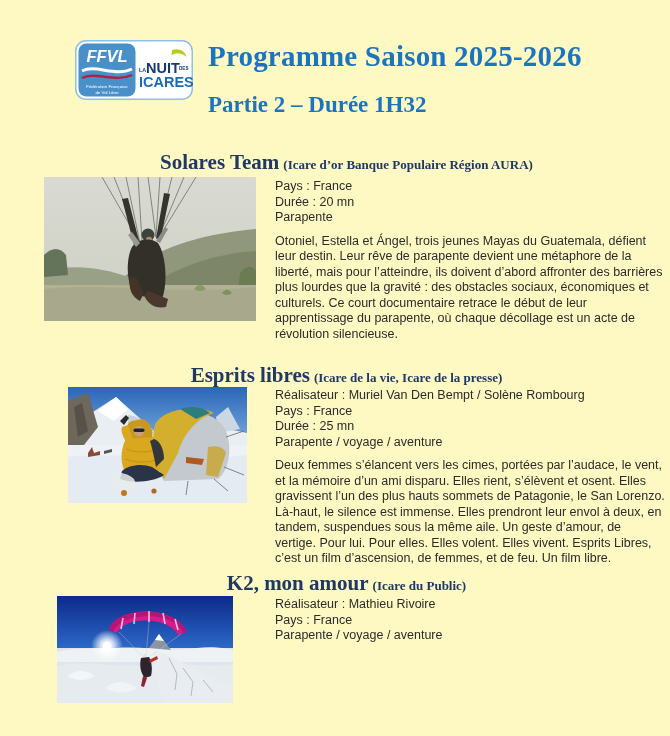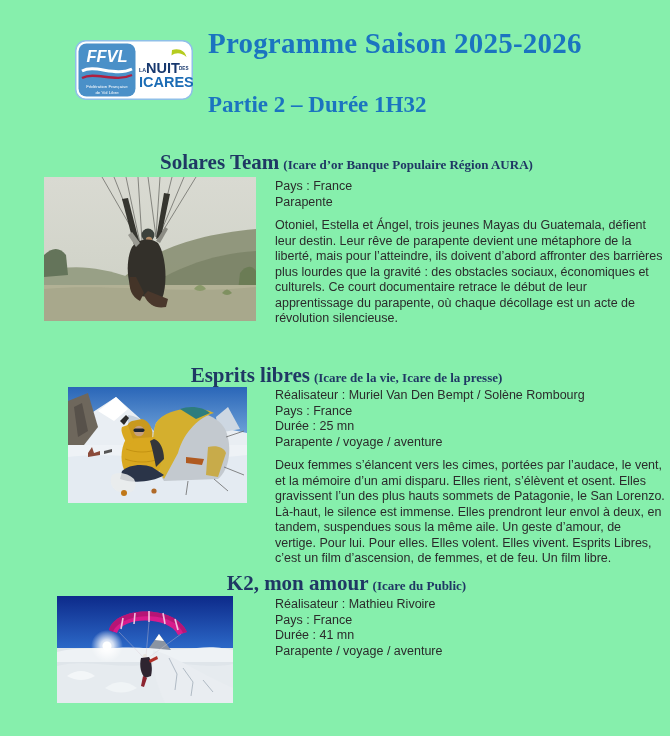--- a/index.html
+++ b/index.html
@@ -1,22 +1,22 @@
 <!DOCTYPE html>
 <html lang="fr"><head>
 <meta charset="utf-8">
 <style>
   html,body{margin:0;padding:0;background:#ffffff;}
   body{width:670px;height:736px;position:relative;overflow:hidden;
        font-family:"Liberation Sans",sans-serif;color:#2b2b2b;}
-  .page{position:absolute;inset:0;background:#86efac;}
+  .page{position:absolute;inset:0;background:#fef9c3;}
 
   
   .logo{position:absolute;left:75px;top:40px;width:118px;height:60px;}
-  .page-title{position:absolute;left:208px;top:27px;width:440px;
+  .page-title{position:absolute;left:208px;top:40px;width:440px;
       font-family:"Liberation Serif",serif;font-weight:bold;
       font-size:29px;color:#1b74c0;letter-spacing:.2px;}
   .page-subtitle{position:absolute;left:208px;top:92px;width:440px;
       font-family:"Liberation Serif",serif;font-weight:bold;
       font-size:23px;color:#1b74c0;}
 
   
   .film-heading{position:absolute;left:0;width:670px;text-align:center;
       font-family:"Liberation Serif",serif;color:#1f3864;}
   .film-heading .ftitle{font-weight:bold;font-size:21px;margin-left:23px;}
@@ -102,20 +102,21 @@
       <path d="M88,70 C82,82 82,104 90,118 L118,122 C124,106 122,78 114,66 C106,60 94,62 88,70 Z" fill="#33302a"></path>
       <path d="M112,64 L121,50 L124,52 L116,66 Z" fill="#8c8c84"></path>
       <path d="M92,70 L84,58 L88,55 L96,66 Z" fill="#9a9a92"></path>
       <path d="M100,118 C104,128 112,132 122,130 L124,122 L104,114 Z" fill="#4a382c"></path>
       <path d="M86,100 C84,112 88,120 96,124 L100,116 L92,100 Z" fill="#443428"></path>
     </svg>
   </div>
 
   <div class="ftext t1">
     <div class="meta-line">Pays : France</div>
+    <div class="meta-line">Durée : 20 mn</div>
     <div class="meta-line">Parapente</div>
     <div class="fdesc">Otoniel, Estella et Ángel, trois jeunes Mayas du Guatemala, défient leur destin. Leur rêve de parapente devient une métaphore de la liberté, mais pour l’atteindre, ils doivent d’abord affronter des barrières plus lourdes que la gravité : des obstacles sociaux, économiques et culturels. Ce court documentaire retrace le début de leur apprentissage du parapente, où chaque décollage est un acte de révolution silencieuse.</div>
   </div>
 
   <div class="film-heading h2">
     <span class="ftitle">Esprits libres</span>
     <span class="faward">(Icare de la vie, Icare de la presse)</span>
   </div>
 
   <div class="photo p2">
@@ -233,17 +234,16 @@
       <circle cx="88" cy="60" r="2" fill="#e8e4de"></circle>
       <path d="M84,62 C82,70 84,78 88,82 L94,80 C96,72 94,64 92,61 Z" fill="#2e2430"></path>
       <path d="M92,64 L100,60 L101,63 L93,67 Z" fill="#b03028"></path>
       <path d="M86,80 L84,90 L87,91 L90,82 Z" fill="#8c2430"></path>
     </svg>
   </div>
 
   <div class="ftext t3">
     <div class="meta-line">Réalisateur : Mathieu Rivoire</div>
     <div class="meta-line">Pays : France</div>
-    <div class="meta-line">Durée : 41 mn</div>
     <div class="meta-line">Parapente / voyage / aventure</div>
   </div>
 
 </div>
 
 </body></html>

